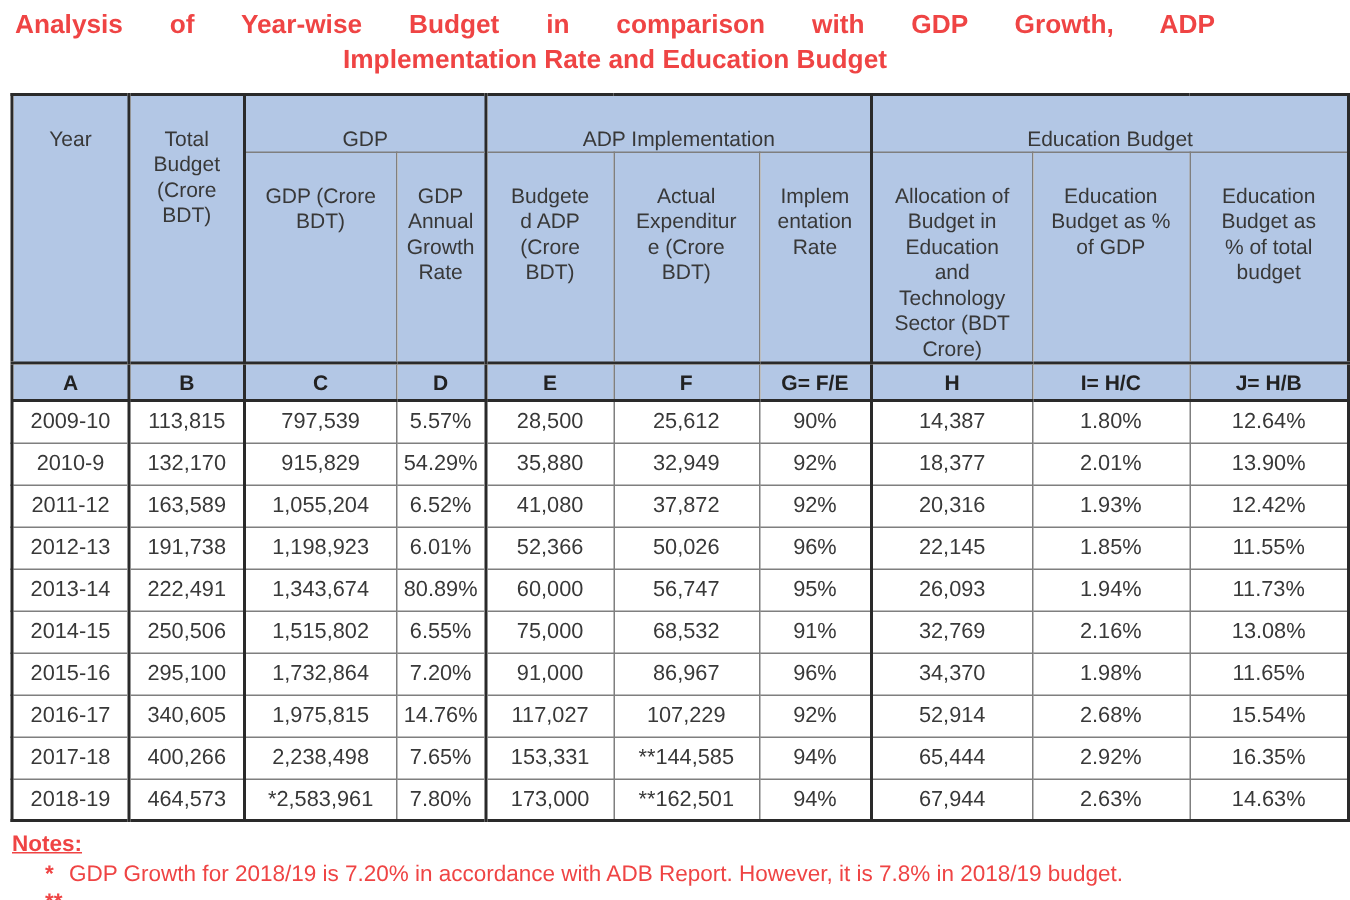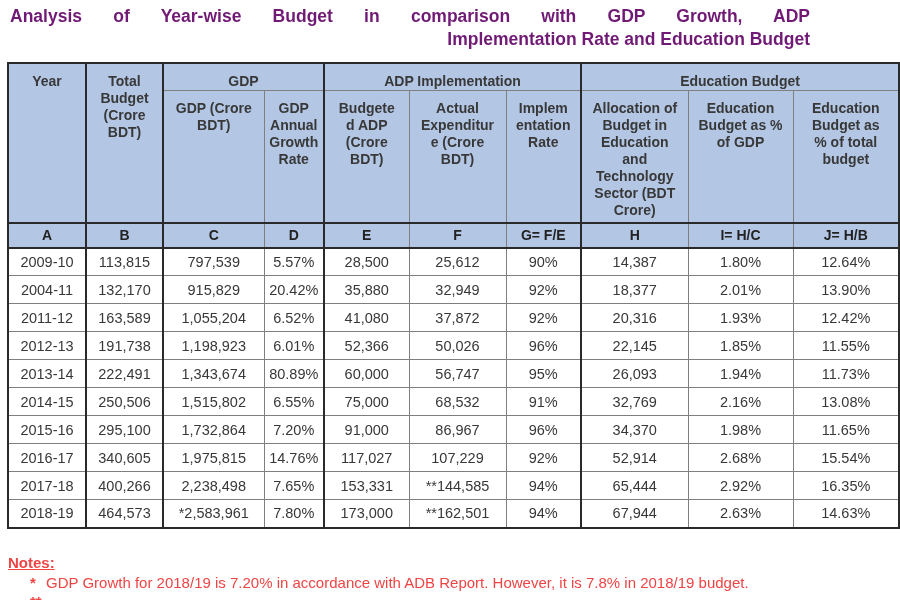--- a/index.html
+++ b/index.html
@@ -12,39 +12,39 @@
   *{box-sizing:border-box;}
   html,body{margin:0;padding:0;}
   body{
     width:900px;height:600px;overflow:hidden;position:relative;
     background:#ffffff;
     font-family:"Liberation Sans","DejaVu Sans",sans-serif;
     color:var(--text-dark);
   }
   .title{
     position:absolute;left:10px;top:5px;width:800px;
-    font-size:17.5px;font-weight:bold;line-height:23px;color:#701a75;
+    font-size:17.5px;font-weight:bold;line-height:23px;color:#ef4444;
   }
   .title .l1{text-align:justify;text-align-last:justify;}
-  .title .l2{text-align:right;}
+  .title .l2{text-align:center;}
 
   table.main{
     position:absolute;left:7px;top:62px;width:891px;
     border-collapse:collapse;table-layout:fixed;
     border:2px solid var(--border-dark);
   }
   th,td{
     border:1px solid var(--border-light);
     text-align:center;overflow:hidden;color:var(--text-cell);
     padding:0 2px;
   }
   th.hdr{
     background:var(--header-bg);
-    font-weight:bold;font-size:14px;line-height:17px;
-    vertical-align:top;white-space:pre-line;padding-top:9px;
+    font-weight:normal;font-size:14px;line-height:17px;
+    vertical-align:top;white-space:pre-line;padding-top:20px;
   }
   tr.group-row th.grp{height:26px;}
   tr.sub-row th{height:132px;margin-top:28px;}
   tr.letter-row td{
     background:var(--header-bg);
     font-weight:bold;font-size:14px;height:25px;
     border-top:2px solid var(--border-dark);
     border-bottom:2px solid var(--border-dark);
     color:#222;
   }
@@ -142,24 +142,24 @@
         <td>797,539</td>
         <td class="thick-r">5.57%</td>
         <td>28,500</td>
         <td>25,612</td>
         <td class="thick-r">90%</td>
         <td>14,387</td>
         <td>1.80%</td>
         <td>12.64%</td>
       </tr>
       <tr>
-        <td class="thick-r">2004-11</td>
+        <td class="thick-r">2010-9</td>
         <td class="thick-r">132,170</td>
         <td>915,829</td>
-        <td class="thick-r">20.42%</td>
+        <td class="thick-r">54.29%</td>
         <td>35,880</td>
         <td>32,949</td>
         <td class="thick-r">92%</td>
         <td>18,377</td>
         <td>2.01%</td>
         <td>13.90%</td>
       </tr>
       <tr>
         <td class="thick-r">2011-12</td>
         <td class="thick-r">163,589</td>

